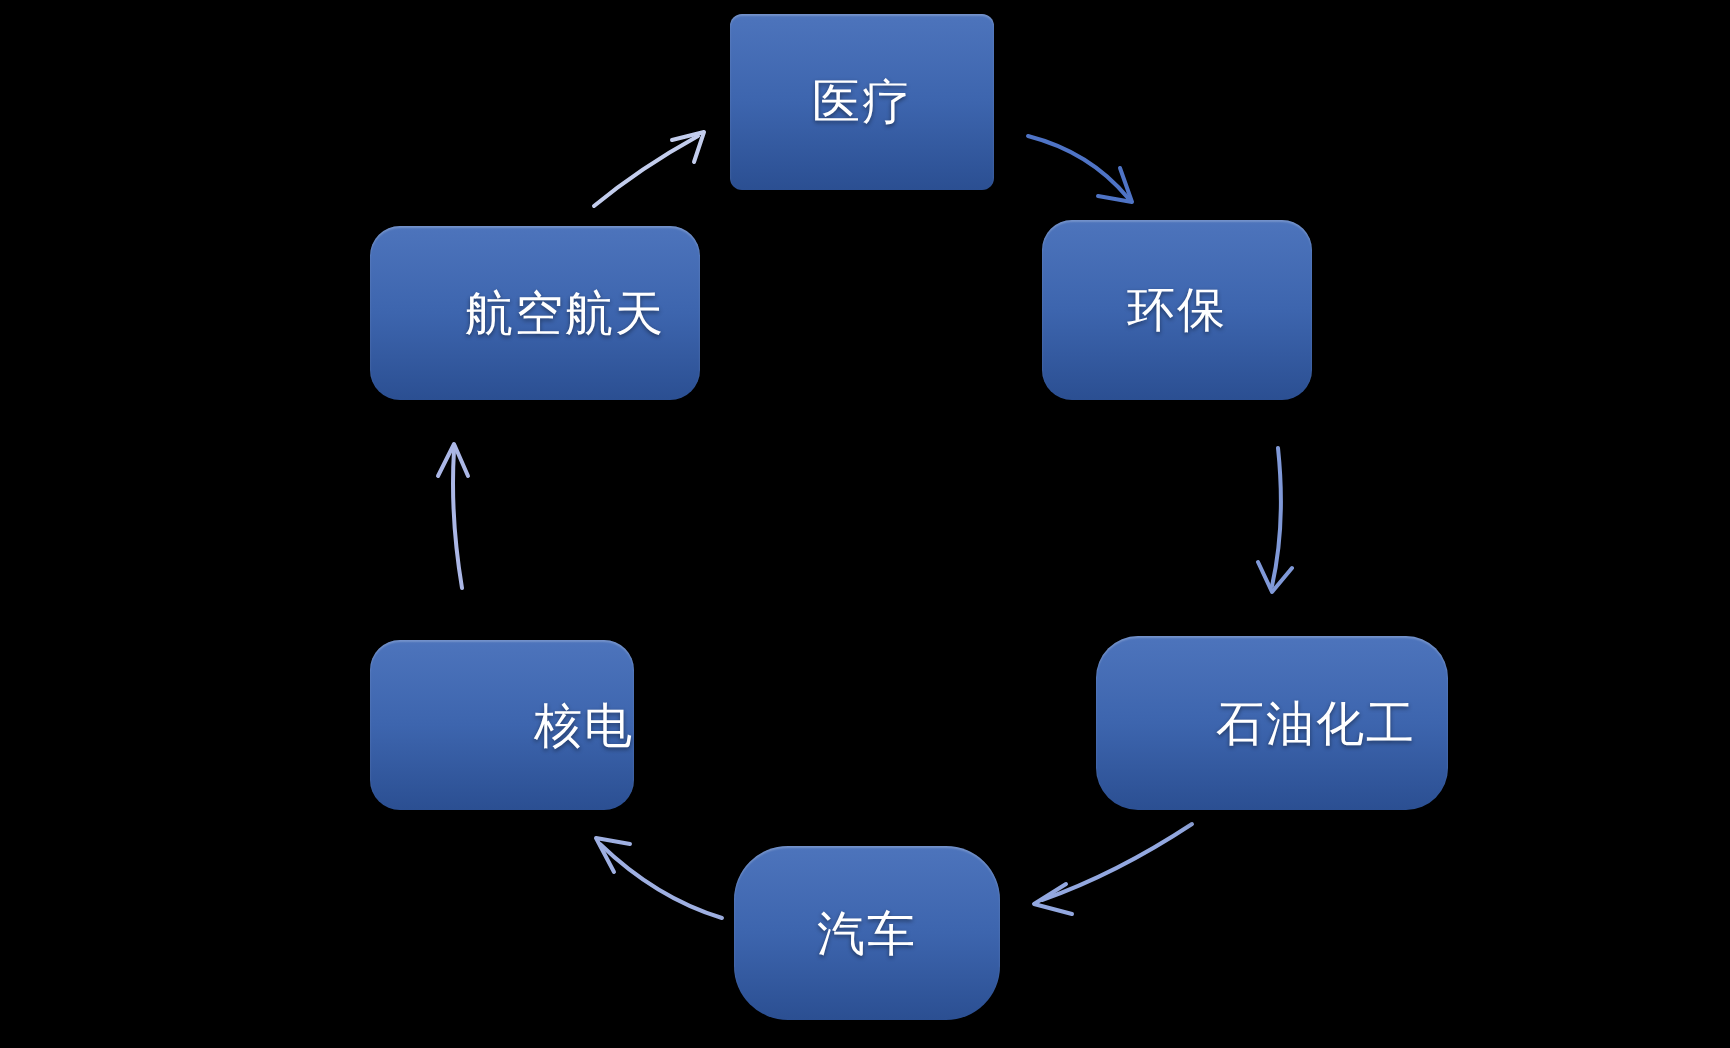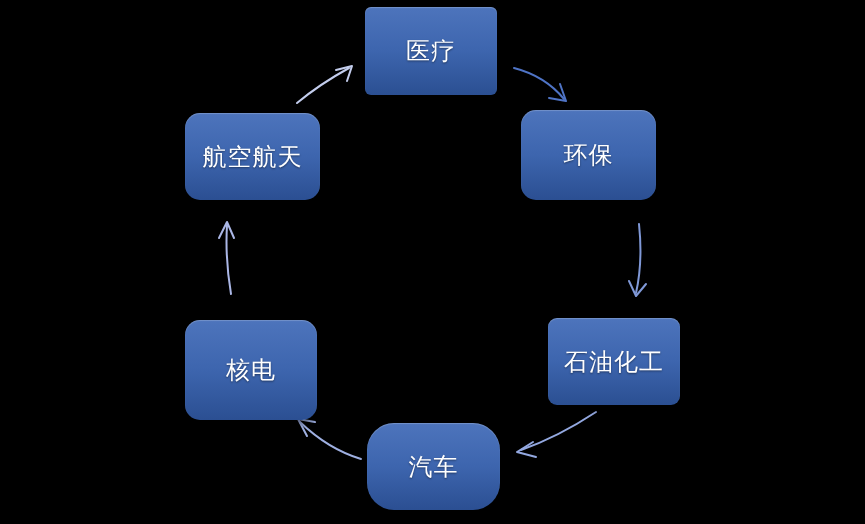--- a/index.html
+++ b/index.html
@@ -75,26 +75,26 @@
         <path d="M219,238 L227,222 L234,238" stroke="#abb7e6"></path>
       </g>
     </svg>
   <div id="nodes-layer">
       <div class="node" style="left: 365px; top: 7px; width: 132px; height: 88px; border-radius: 6px; background: linear-gradient(rgb(77, 116, 188) 0%, rgb(61, 101, 174) 50%, rgb(43, 79, 146) 100%);">
         <span class="node-label" style="color: rgb(255, 255, 255); font-size: 24px;">医疗</span>
       </div>
       <div class="node" style="left: 521px; top: 110px; width: 135px; height: 90px; border-radius: 15px; background: linear-gradient(rgb(77, 116, 188) 0%, rgb(61, 101, 174) 50%, rgb(43, 79, 146) 100%);">
         <span class="node-label" style="color: rgb(255, 255, 255); font-size: 24px;">环保</span>
       </div>
-      <div class="node" style="left: 548px; top: 318px; width: 132px; height: 87px; border-radius: 9px; background: linear-gradient(rgb(77, 116, 188) 0%, rgb(61, 101, 174) 50%, rgb(43, 79, 146) 100%);">
+      <div class="node" style="left: 548px; top: 318px; width: 132px; height: 87px; border-radius: 21px; background: linear-gradient(rgb(77, 116, 188) 0%, rgb(61, 101, 174) 50%, rgb(43, 79, 146) 100%); padding-left: 44px;">
         <span class="node-label" style="color: rgb(255, 255, 255); font-size: 24px;">石油化工</span>
       </div>
       <div class="node" style="left: 367px; top: 423px; width: 133px; height: 87px; border-radius: 27px; background: linear-gradient(rgb(77, 116, 188) 0%, rgb(61, 101, 174) 50%, rgb(43, 79, 146) 100%);">
         <span class="node-label" style="color: rgb(255, 255, 255); font-size: 24px;">汽车</span>
       </div>
-      <div class="node" style="left: 185px; top: 320px; width: 132px; height: 100px; border-radius: 15px; background: linear-gradient(rgb(77, 116, 188) 0%, rgb(61, 101, 174) 50%, rgb(43, 79, 146) 100%);">
+      <div class="node" style="left: 185px; top: 320px; width: 132px; height: 85px; border-radius: 15px; background: linear-gradient(rgb(77, 116, 188) 0%, rgb(61, 101, 174) 50%, rgb(43, 79, 146) 100%); justify-content: flex-end;">
         <span class="node-label" style="color: rgb(255, 255, 255); font-size: 24px;">核电</span>
       </div>
-      <div class="node" style="left: 185px; top: 113px; width: 135px; height: 87px; border-radius: 15px; background: linear-gradient(rgb(77, 116, 188) 0%, rgb(61, 101, 174) 50%, rgb(43, 79, 146) 100%);">
+      <div class="node" style="left: 185px; top: 113px; width: 135px; height: 87px; border-radius: 15px; background: linear-gradient(rgb(77, 116, 188) 0%, rgb(61, 101, 174) 50%, rgb(43, 79, 146) 100%); padding-left: 30px;">
         <span class="node-label" style="color: rgb(255, 255, 255); font-size: 24px;">航空航天</span>
       </div>
     </div>
 </div>
 
 </body></html>

